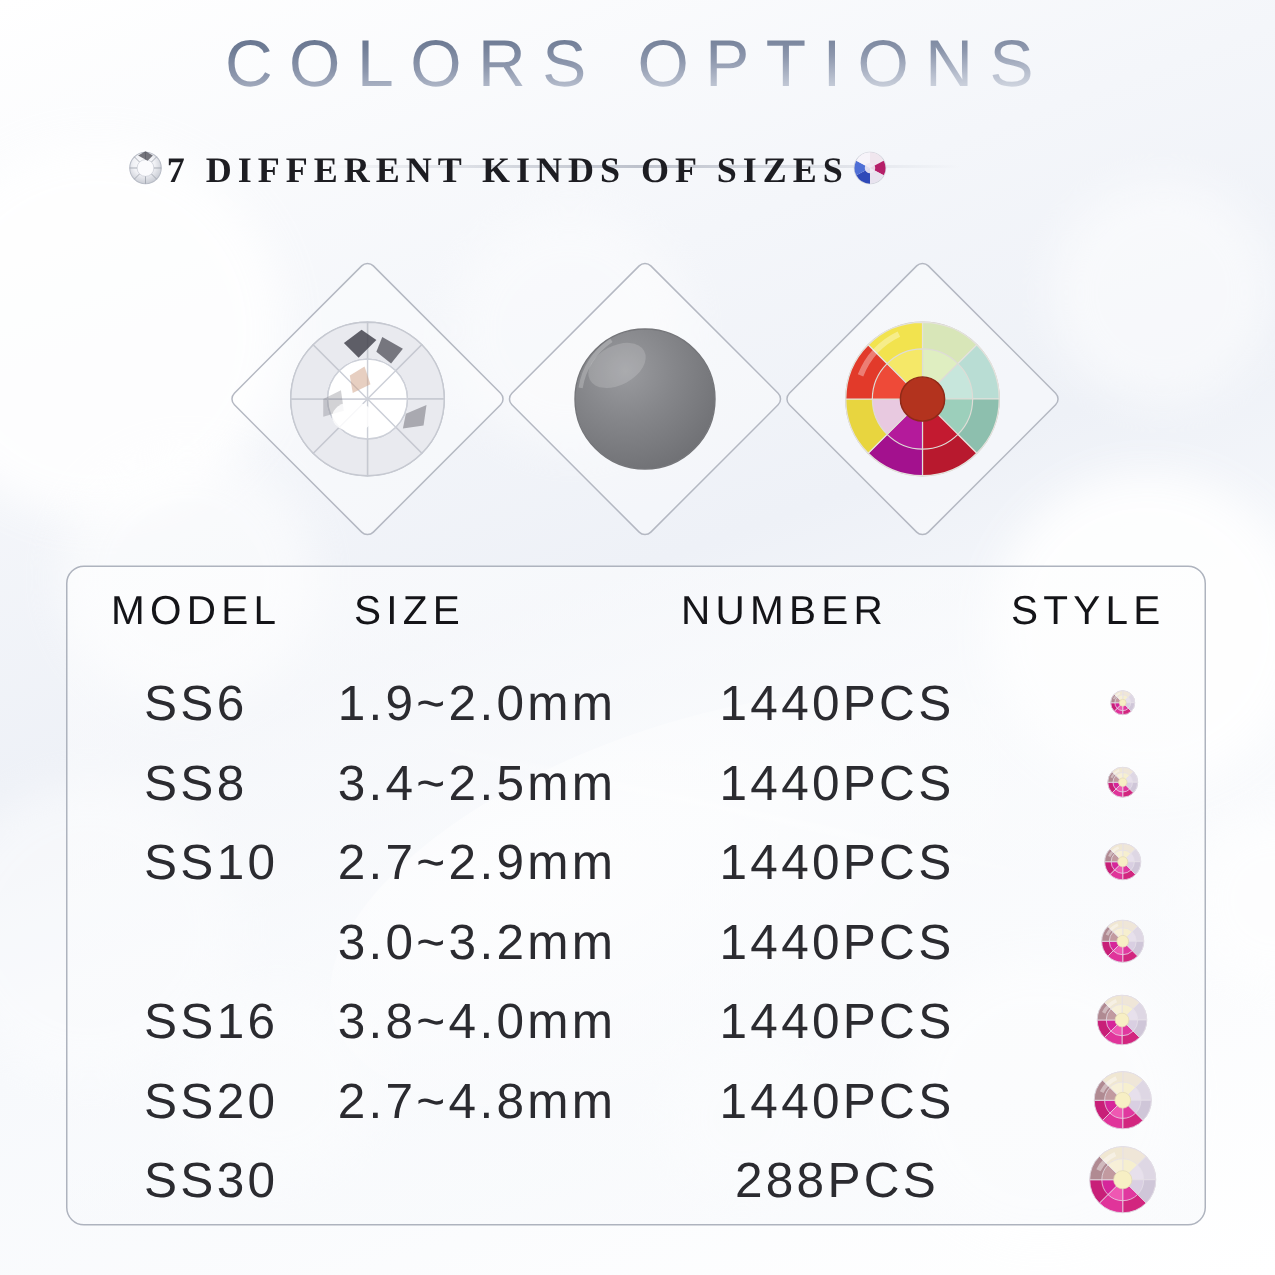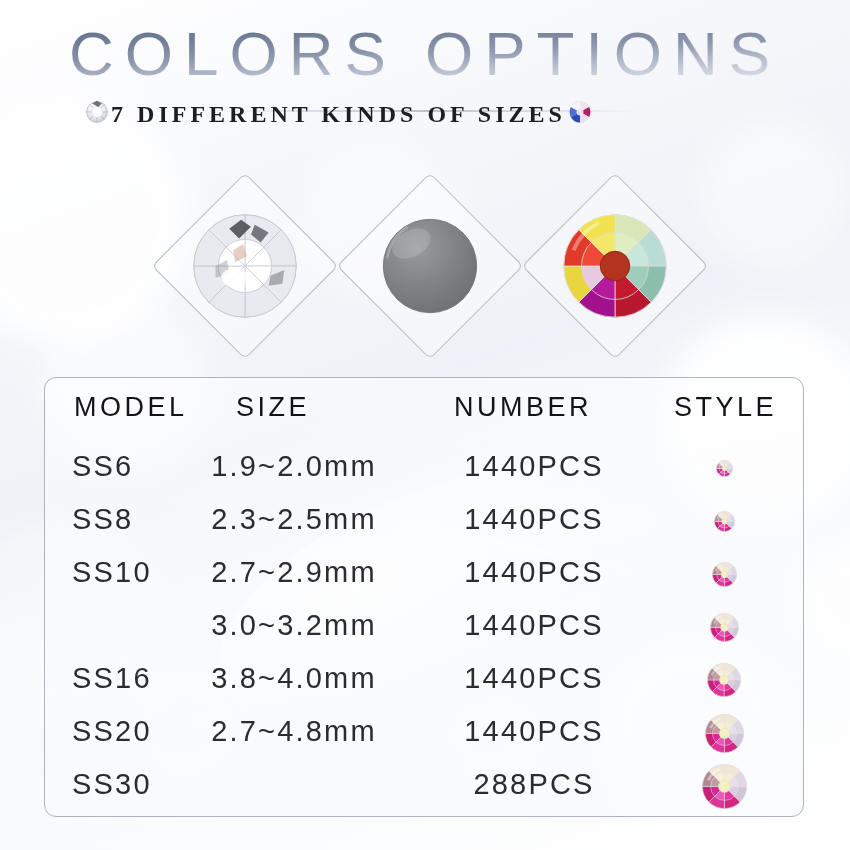--- a/index.html
+++ b/index.html
@@ -40,21 +40,21 @@
     background:linear-gradient(90deg,rgba(255,255,255,0),rgba(255,255,255,.95),rgba(255,255,255,0));
     transform:rotate(12deg); filter:blur(1.5px);
   }
 
   .page { position:relative; z-index:2; width:850px; height:850px; }
 
   
   .title {
     position:absolute; top:18px; left:0; width:850px;
     text-align:center;
-    font-size:62px;
+    font-size:44px;
     letter-spacing:11px;
     font-weight:400;
     font-family:"Liberation Sans", sans-serif;
     background:linear-gradient(178deg,#5d6b86 0%,#6f7c95 26%,#8d97ad 48%,#b9c0cf 68%,#dfe3ea 88%,#f2f4f8 100%);
     -webkit-background-clip:text;
     background-clip:text;
     color:transparent;
     -webkit-text-fill-color:transparent;
     white-space:nowrap;
   }
@@ -114,22 +114,23 @@
   .th.c-style  { left:630px; width:120px; text-align:left; }
 
   .rows { position:absolute; left:44px; top:444px; width:760px; }
   .row {
     position:relative; height:53px;
     display:block;
   }
   .cell {
     position:absolute; top:6px;
     font-family:"Liberation Sans", sans-serif;
-    font-size:29px; letter-spacing:2.2px; color:#2b2b30; font-weight:300;
+    font-size:33px; letter-spacing:2.2px; color:#2b2b30; font-weight:300;
     white-space:nowrap;
+    margin-left:24px;
   }
   .cell.c-model  { left:28px;  width:150px; text-align:left; }
   .cell.c-size   { left:140px; width:220px; text-align:center; }
   .cell.c-number { left:385px; width:210px; text-align:center; }
   .cell.c-style  { left:620px; width:120px; top:0; height:48px;
                    display:flex; align-items:center; justify-content:center; }
 
   .gem-wrap { display:block; line-height:0; }
 </style>
 </head>
@@ -319,21 +320,21 @@
               <path d="M8.5 8.5 L4.773547263146895 12.226452736853105 A5.27 5.27 0 0 1 3.2300000000000004 8.5 Z" fill="#d6269a" stroke="#e6e0e8" stroke-width="0.5"></path>
               <path d="M8.5 8.5 L3.2300000000000004 8.5 A5.27 5.27 0 0 1 4.773547263146893 4.773547263146895 Z" fill="#c29aa0" stroke="#e6e0e8" stroke-width="0.5"></path>
               <path d="M8.5 8.5 L4.773547263146893 4.773547263146895 A5.27 5.27 0 0 1 8.499999999999998 3.2300000000000004 Z" fill="#f7f0d8" stroke="#e6e0e8" stroke-width="0.5"></path>
               <circle cx="8.5" cy="8.5" r="2.295" fill="#f7efc4" stroke="#e3d9b4" stroke-width="0.5"></circle>
               <path d="M2.3800000000000003 6.12 A8.5 8.5 0 0 1 6.63 2.04" fill="none" stroke="#ffffff" stroke-width="1.1900000000000002" opacity="0.4"></path>
             </svg></span>
         </div>
       </div>
       <div class="row">
         <div class="cell c-model">SS8</div>
-        <div class="cell c-size">2.3~2.5mm</div>
+        <div class="cell c-size">3.4~2.5mm</div>
         <div class="cell c-number">1440PCS</div>
         <div class="cell c-style">
           <span class="gem-wrap"><svg width="21" height="21" viewBox="0 0 21 21">
               <circle cx="10.5" cy="10.5" r="10" fill="#efe9f0" stroke="#cfc9d4" stroke-width="0.6"></circle>
               <path d="M10.5 10.5 L10.5 0.5 A10 10 0 0 1 17.571067811865476 3.4289321881345254 Z" fill="#efe6d8" stroke="#e6e0e8" stroke-width="0.5"></path>
               <path d="M10.5 10.5 L17.571067811865476 3.4289321881345254 A10 10 0 0 1 20.5 10.5 Z" fill="#ded7e4" stroke="#e6e0e8" stroke-width="0.5"></path>
               <path d="M10.5 10.5 L20.5 10.5 A10 10 0 0 1 17.571067811865476 17.571067811865476 Z" fill="#cfc6d8" stroke="#e6e0e8" stroke-width="0.5"></path>
               <path d="M10.5 10.5 L17.571067811865476 17.571067811865476 A10 10 0 0 1 10.5 20.5 Z" fill="#d2267f" stroke="#e6e0e8" stroke-width="0.5"></path>
               <path d="M10.5 10.5 L10.5 20.5 A10 10 0 0 1 3.4289321881345254 17.571067811865476 Z" fill="#e0349a" stroke="#e6e0e8" stroke-width="0.5"></path>
               <path d="M10.5 10.5 L3.4289321881345254 17.571067811865476 A10 10 0 0 1 0.5 10.500000000000002 Z" fill="#c81f78" stroke="#e6e0e8" stroke-width="0.5"></path>

